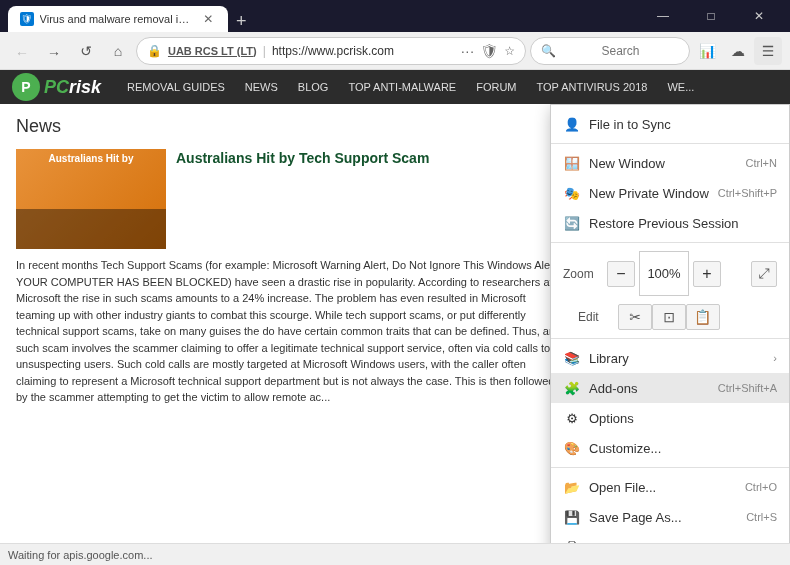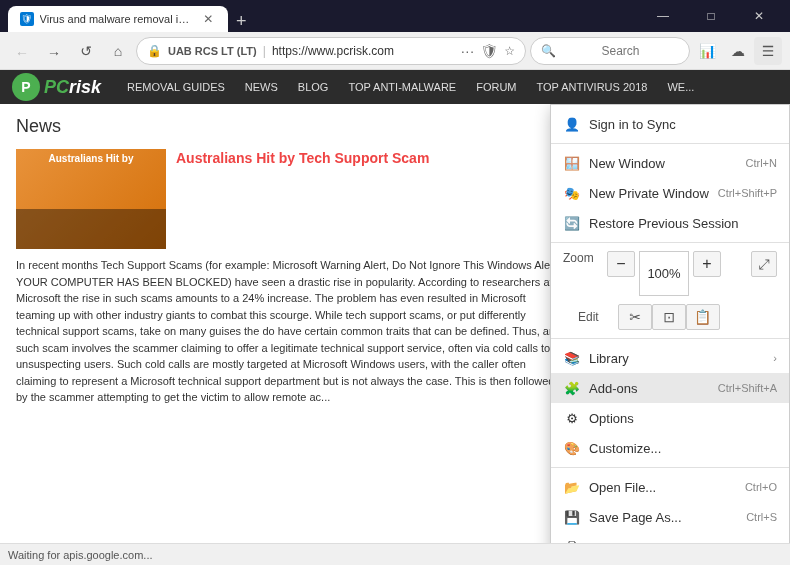--- a/index.html
+++ b/index.html
@@ -116,21 +116,21 @@
       display: flex;
       align-items: center;
       background: #fff;
       border: 1px solid #ccc;
       border-radius: 14px;
       padding: 0 10px;
       gap: 6px;
       font-size: 12px;
     }
     .address-lock { color: #4CAF50; font-size: 12px; }
-    .address-org { color: #555; font-size: 11px; font-weight: bold; }
+    .address-org { color: #555; font-size: 11px; font-weight: bold; text-decoration: underline; }
     .address-url { color: #333; font-size: 12px; }
     .address-dots { color: #666; font-size: 14px; margin-left: auto; }
     .address-bookmark { color: #666; font-size: 12px; }
     .search-box {
       width: 160px;
       height: 28px;
       display: flex;
       align-items: center;
       background: #fff;
       border: 1px solid #ccc;
@@ -251,21 +251,21 @@
       right: 0;
       height: 40%;
       background: rgba(0,0,0,0.4);
     }
     .article-left-content {
       flex: 1;
     }
     .article-left-title {
       font-size: 14px;
       font-weight: bold;
-      color: #ef4444;
+      color: #14532d;
       margin-bottom: 4px;
       line-height: 1.3;
     }
     .article-left-body {
       font-size: 11px;
       color: #333;
       line-height: 1.5;
     }
     .articles-right {
       width: 200px;
@@ -373,21 +373,21 @@
       font-size: 11px;
       color: #888;
       margin-left: auto;
     }
     .menu-item-arrow {
       font-size: 11px;
       color: #888;
     }
     .zoom-control {
       display: flex;
-      align-items: flex-start;
+      align-items: center;
       padding: 4px 12px;
       gap: 4px;
     }
     .zoom-label {
       flex: 0 0 40px;
       font-size: 12px;
       color: #555;
     }
     .zoom-btn {
       width: 28px;
@@ -556,21 +556,21 @@
           </div>
         </div>
       </div>
     </div>
   </div>
 
   <div class="dropdown-menu">
     <div class="menu-section">
       <div class="menu-item">
         <span class="menu-item-icon">👤</span>
-        <span class="menu-item-label">Sign in to Sync</span>
+        <span class="menu-item-label">File in to Sync</span>
       </div>
     </div>
     <div class="menu-section">
       <div class="menu-item">
         <span class="menu-item-icon">🪟</span>
         <span class="menu-item-label">New Window</span>
         <span class="menu-item-shortcut">Ctrl+N</span>
       </div>
       <div class="menu-item">
         <span class="menu-item-icon">🎭</span>

